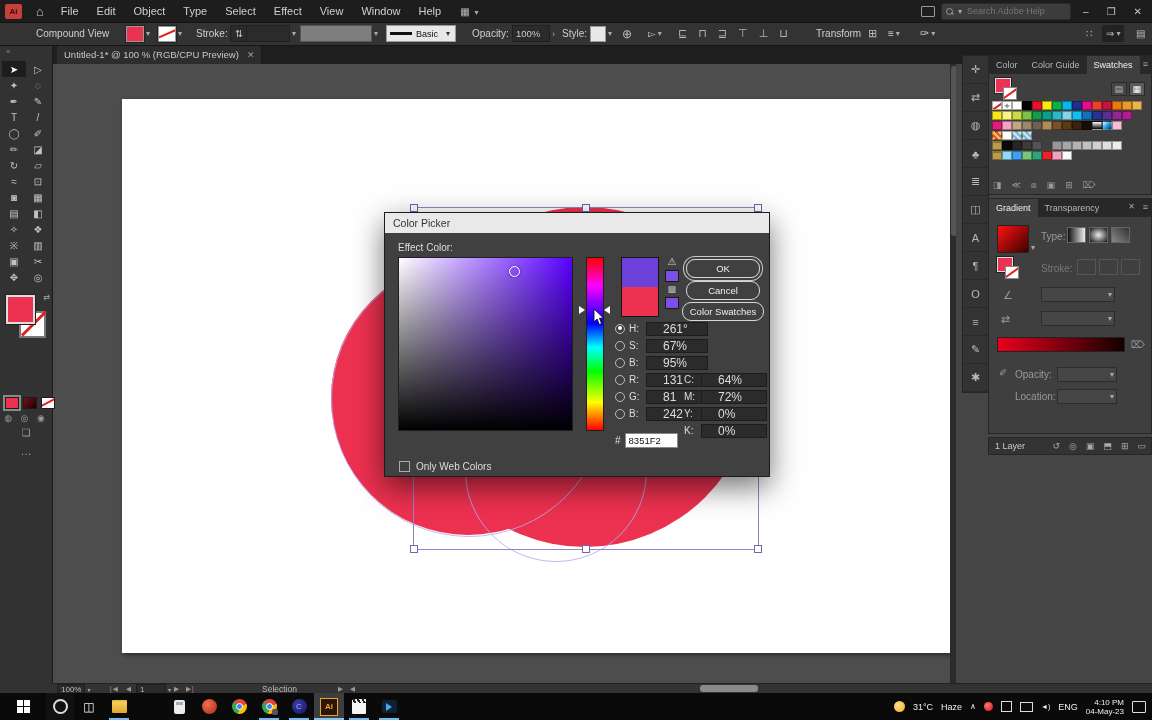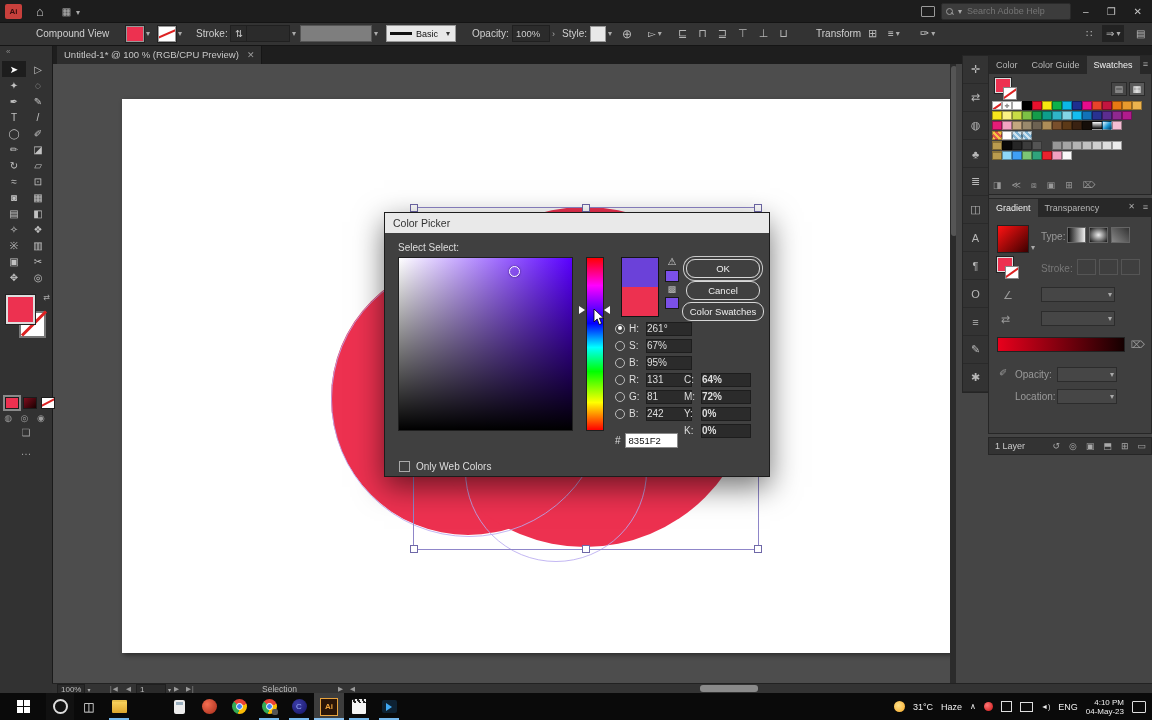--- a/index.html
+++ b/index.html
@@ -99,24 +99,24 @@
   .dlg-btn{position:absolute;left:301px;width:72px;height:17px;border:1px solid #d8d8d8;border-radius:9px;
            background:transparent;color:#eee;font-size:9.5px;display:flex;align-items:center;justify-content:center;}
   #btn-ok{top:46px;box-shadow:0 0 0 2px #404040,0 0 0 3px #c9c9c9;}
   #btn-cancel{top:68px;}
   #btn-colorsw{top:89px;left:297px;width:80px;}
   #dialog-value-rows{position:absolute;left:230px;top:107px;}
   .vrow{display:flex;align-items:center;height:17px;gap:4px;}
   .radio{width:8px;height:8px;border:1px solid #bbb;border-radius:50%;position:relative;flex:none;}
   .radio.sel:after{content:"";position:absolute;left:1.5px;top:1.5px;width:4px;height:4px;background:#fff;border-radius:50%;}
   .vlabel{width:13px;color:#ddd;font-size:10px;}
-  .vbox{width:44px;height:12px;background:#2b2b2b;border:1px solid #1d1d1d;color:#ddd;font-size:10px;
-        display:flex;align-items:center;padding-left:0;}
+  .vbox{width:44px;height:12px;background:#2b2b2b;border:1px solid #1d1d1d;color:#ddd;font-size:12px;
+        display:flex;align-items:center;padding-left:16px;}
   #dialog-cmyk-rows{position:absolute;left:299px;top:158px;}
-  #dialog-cmyk-rows .vbox{width:48px;font-weight:bold;}
+  #dialog-cmyk-rows .vbox{width:48px;}
   #hex-row{position:absolute;left:230px;top:220px;display:flex;align-items:center;gap:4px;}
   #hex-input{width:48px;height:13px;background:#fff;color:#111;font-size:9.5px;display:flex;align-items:center;padding-left:3px;border:1px solid #888;}
   #webcolors{position:absolute;left:14px;top:248px;display:flex;align-items:center;gap:6px;color:#ddd;font-size:10px;}
   #webcolors .cb{width:9px;height:9px;border:1px solid #aaa;background:transparent;}
   #cursor-svg{position:absolute;left:208px;top:96px;z-index:5;}
 
   
   #dock-bg{position:absolute;left:956px;top:45px;width:196px;height:638px;background:#454545;z-index:4;}
   #dock-strip{position:absolute;left:962px;top:55px;width:25px;background:#333;border:1px solid #252525;z-index:5;}
   .dock-ic{width:25px;height:27px;display:flex;align-items:center;justify-content:center;font-size:11px;color:#b8b8b8;border-bottom:1px solid #2a2a2a;}
@@ -214,20 +214,31 @@
   .ac-icon{width:12px;height:10px;border:1px solid #ddd;border-radius:1px;}
 </style>
 </head>
 <body>
 
 <div id="app">
 
   <div id="menubar">
     <div id="ai-logo">Ai</div>
     <span class="home-ic">⌂</span>
+    <div style="display:flex;">
+        <span class="menu-item">File</span>
+        <span class="menu-item">Edit</span>
+        <span class="menu-item">Object</span>
+        <span class="menu-item">Type</span>
+        <span class="menu-item">Select</span>
+        <span class="menu-item">Effect</span>
+        <span class="menu-item">View</span>
+        <span class="menu-item">Window</span>
+        <span class="menu-item">Help</span>
+      </div>
     <span id="ws-switch">
       <span>▦</span>
       <span class="chev">▾</span>
     </span>
     <div id="mb-right">
       <span class="mini-monitor"></span>
       <div id="adobe-search">
         <span class="mag"></span>
         <span class="chev">▾</span>
         <input placeholder="Search Adobe Help" style="">
@@ -378,21 +389,21 @@
     <div class="handle" style="left:358px;top:481px;"></div>
     <div class="handle" style="left:530px;top:481px;"></div>
     <div class="handle" style="left:702px;top:481px;"></div>
     <div id="vscroll">
         <div class="thumb"></div>
       </div>
   </div>
 
   <div id="dialog">
     <div id="dlg-title">Color Picker</div>
-    <div style="position:absolute;left:13px;top:29px;color:#ddd;">Select Select:</div>
+    <div style="position:absolute;left:13px;top:29px;color:#ddd;">Effect Color:</div>
     <div id="color-field"></div>
     <div id="picker-ring"></div>
     <div id="hue-slider"></div>
     <div id="hue-left" class="hue-arrow"></div>
     <div id="hue-right" class="hue-arrow"></div>
     <svg id="cursor-svg" width="12" height="17" viewBox="0 0 12 17">
       <polygon points="1,0 1,13 4.2,10 6.2,15.5 8.6,14.5 6.4,9.2 10.5,9" fill="#fff" stroke="#000" stroke-width="0.8"></polygon>
     </svg>
     <div id="nc-swatch">
       <div id="nc-new" style="background: rgb(107, 65, 217);"></div>

